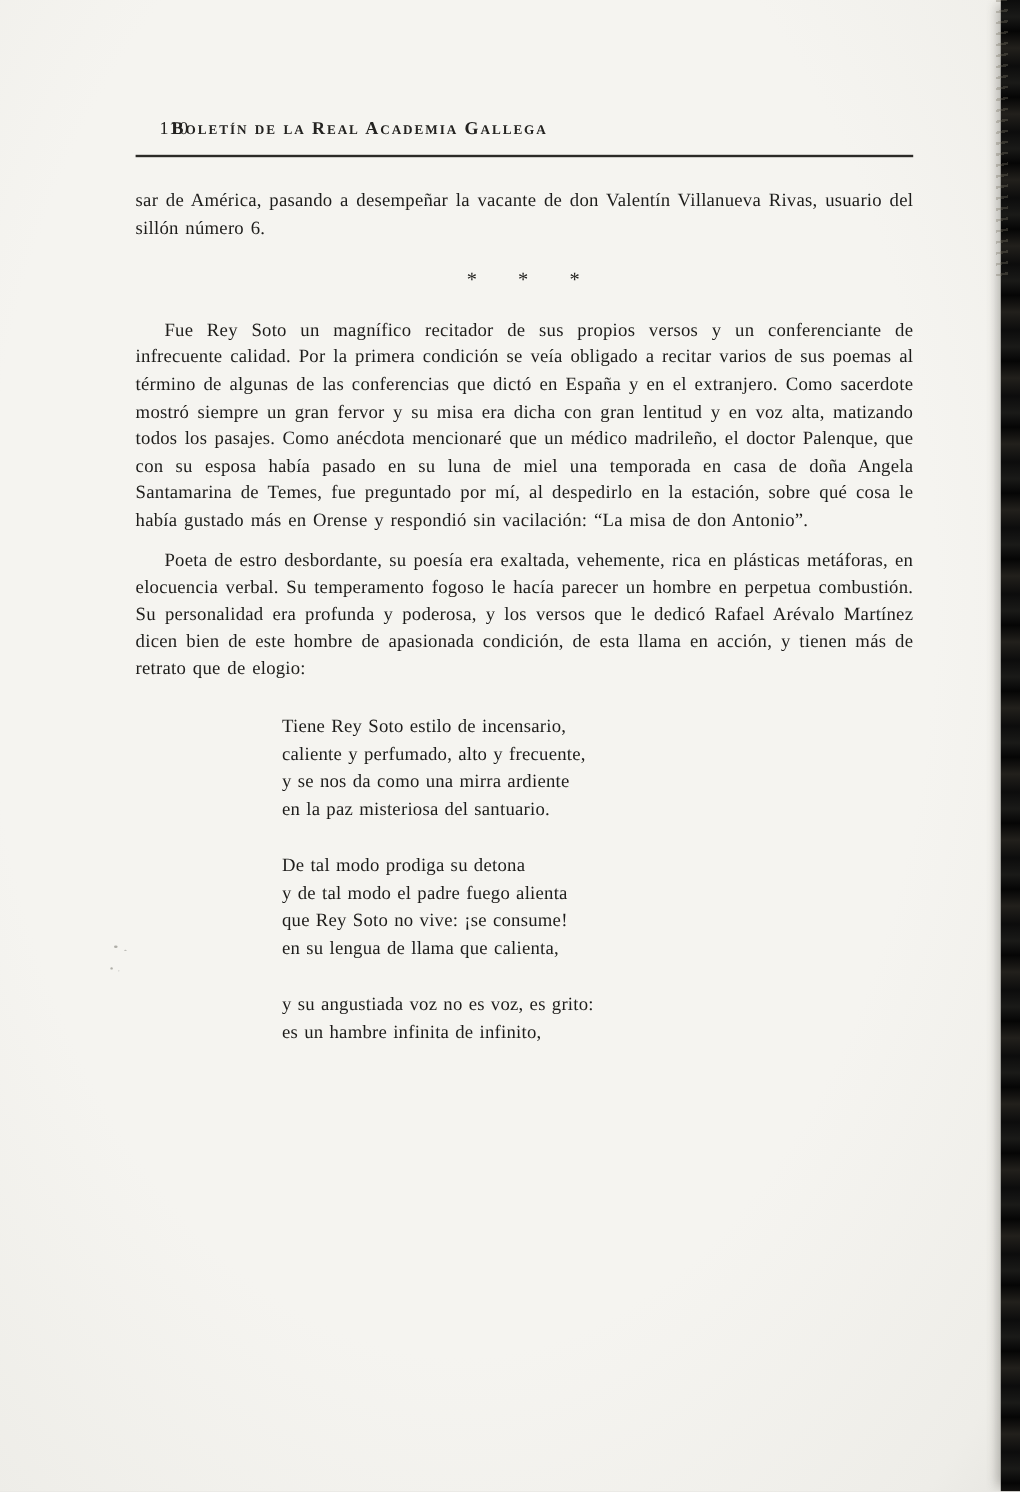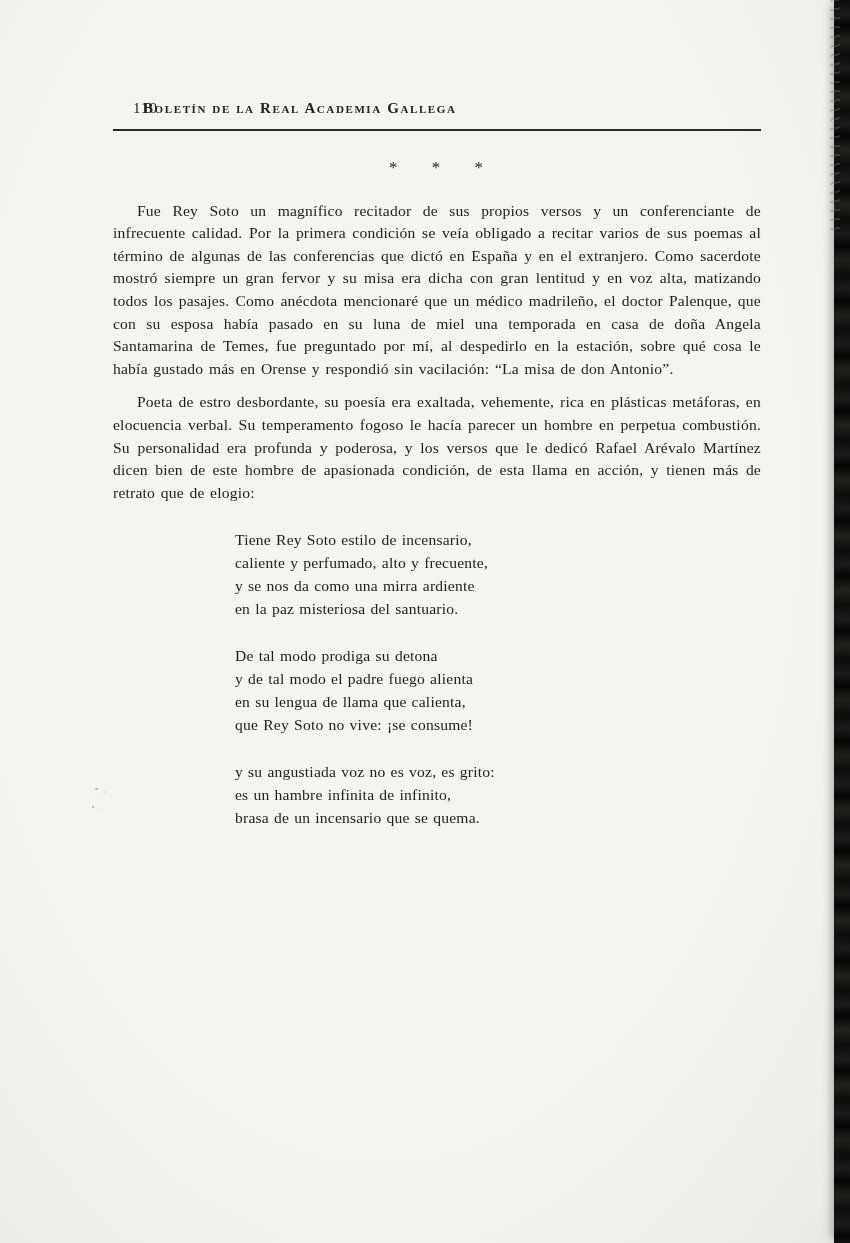--- a/index.html
+++ b/index.html
@@ -135,47 +135,47 @@
 
     <header class="page-header">
       <span class="page-number">110</span>
       <span class="header-title">Boletín de la Real Academia Gallega</span>
     </header>
 
     <hr class="header-rule">
 
     <main class="body-text">
 
+      <p class="para no-indent">sar de América, pasando a desempeñar la vacante de don Valentín Villanueva Rivas, usuario del sillón número 6.</p>
 
       <div class="separator">* * *</div>
 
       <p class="para">Fue Rey Soto un magnífico recitador de sus propios versos y un conferenciante de infrecuente calidad. Por la primera condición se veía obligado a recitar varios de sus poemas al término de algunas de las conferencias que dictó en España y en el extranjero. Como sacerdote mostró siempre un gran fervor y su misa era dicha con gran lentitud y en voz alta, matizando todos los pasajes. Como anécdota mencionaré que un médico madrileño, el doctor Palenque, que con su esposa había pasado en su luna de miel una temporada en casa de doña Angela Santamarina de Temes, fue preguntado por mí, al despedirlo en la estación, sobre qué cosa le había gustado más en Orense y respondió sin vacilación: “La misa de don Antonio”.</p>
 
       <p class="para">Poeta de estro desbordante, su poesía era exaltada, vehemente, rica en plásticas metáforas, en elocuencia verbal. Su temperamento fogoso le hacía parecer un hombre en perpetua combustión. Su personalidad era profunda y poderosa, y los versos que le dedicó Rafael Arévalo Martínez dicen bien de este hombre de apasionada condición, de esta llama en acción, y tienen más de retrato que de elogio:</p>
 
       <div class="poem">
 
         <div class="stanza">
           <div class="poem-line">Tiene Rey Soto estilo de incensario,</div>
           <div class="poem-line">caliente y perfumado, alto y frecuente,</div>
           <div class="poem-line">y se nos da como una mirra ardiente</div>
           <div class="poem-line">en la paz misteriosa del santuario.</div>
         </div>
 
         <div class="stanza">
           <div class="poem-line">De tal modo prodiga su detona</div>
           <div class="poem-line">y de tal modo el padre fuego alienta</div>
+          <div class="poem-line">que Rey Soto no vive: ¡se consume!</div>
           <div class="poem-line">en su lengua de llama que calienta,</div>
-          <div class="poem-line">que Rey Soto no vive: ¡se consume!</div>
         </div>
 
         <div class="stanza">
           <div class="poem-line">y su angustiada voz no es voz, es grito:</div>
           <div class="poem-line">es un hambre infinita de infinito,</div>
-          <div class="poem-line">brasa de un incensario que se quema.</div>
         </div>
 
       </div>
 
     </main>
 
   </div>
 
 </div>
 

